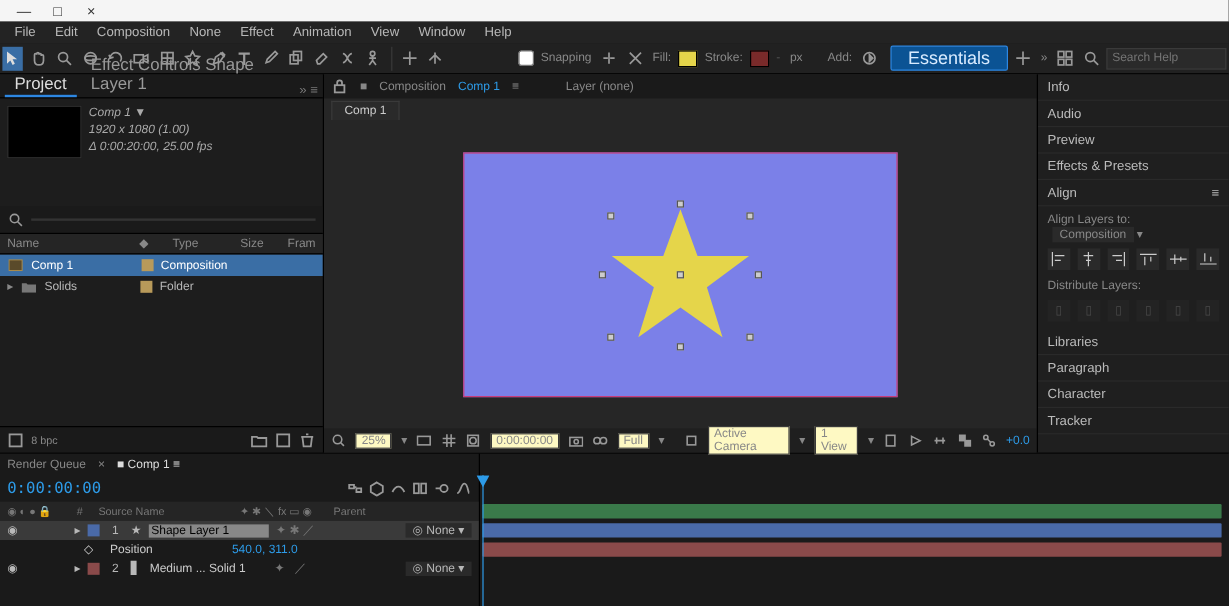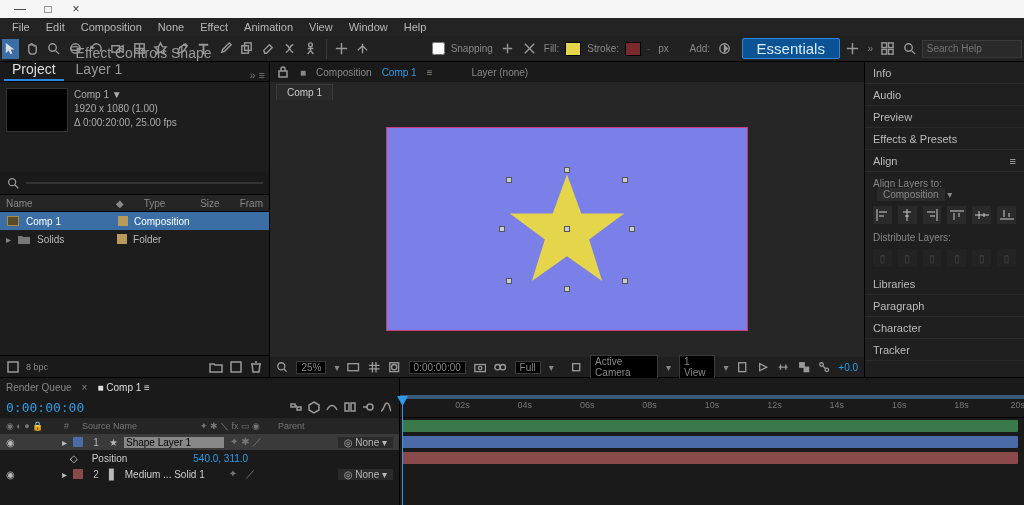--- a/index.html
+++ b/index.html
@@ -16,40 +16,40 @@
   .toolbar .swatch { width:18px; height:14px; border:1px solid #000; display:inline-block;}
   .toolbar .lbl { font-size:10px; color:#888; margin:0 2px;}
   .workspace-pill { background:#0b5394; border:1px solid #2d87e2; color:#d8ebff; padding:1px 14px; border-radius:2px; font-size:15px;}
   .toolbar .spacer { flex:1; }
   .search-box { width:100px; height:18px; background:#2a2a2a; border:1px solid #3a3a3a; color:#888; padding:0 4px; font-size:10px;}
   .main { display:flex; height:315px; }
   .left { width:270px; display:flex; flex-direction:column; border-right:1px solid #000; }
   .panel-tabs { height:20px; display:flex; align-items:flex-end; padding:0 4px; gap:4px; background:#1a1a1a; border-bottom:1px solid #000;}
   .panel-tab { padding:2px 8px; font-size:14px; color:#999; border-bottom:2px solid transparent;margin-top:32px;}
   .panel-tab.active { color:#ddd; border-bottom:2px solid #2d87e2;}
-  .proj-body { flex:0 0 90px; display:flex; padding:6px; gap:6px; }
+  .proj-body { flex:0 0 90px; display:flex; padding:6px; gap:6px;font-style:italic; }
   .thumb { width:62px; height:44px; background:#000; border:1px solid #333;}
   .proj-info { font-size:10px; color:#aaa; line-height:14px;}
   .proj-search { padding:4px 6px; display:flex; align-items:center; gap:6px; background:#1a1a1a;}
   .proj-search .mag { width:14px;height:14px;}
   .proj-cols { height:18px; background:#252525; display:flex; align-items:center; font-size:10px; color:#888; padding:0 6px; gap:20px; border-top:1px solid #000; border-bottom:1px solid #000;}
   .proj-list { flex:1; overflow:hidden;}
   .proj-row { height:18px; display:flex; align-items:center; padding:0 6px; gap:6px; font-size:10px;}
   .proj-row.sel { background:#3a6ea5; color:#fff;}
   .proj-row .ico { width:14px; height:12px; display:flex; align-items:center; justify-content:center;}
   .proj-foot { height:22px; background:#1a1a1a; border-top:1px solid #000; display:flex; align-items:center; padding:0 6px; gap:6px;}
   .center { flex:1; display:flex; flex-direction:column; background:#262626;}
   .comp-tabs { height:20px; background:#1a1a1a; display:flex; align-items:center; padding:0 6px; gap:10px; font-size:10px; color:#888;}
   .comp-name-tab { margin-top:2px; padding:2px 10px; background:#2a2a2a; border:1px solid #3a3a3a; border-bottom:none; font-size:10px; color:#ccc; width:fit-content; margin-left:6px;}
   .viewer { flex:1; display:flex; align-items:center; justify-content:center; position:relative;}
   .canvas-bg { width:362px; height:204px; background:#7b80e8; border:1px solid #c83c7a; position:relative;}
   .star { position:absolute; left:50%; top:50%; transform:translate(-50%,-50%);}
   .handle { width:6px; height:6px; background:#ccc; border:1px solid #555; position:absolute; transform:translate(-50%,-50%);}
   .viewer-foot { height:20px; background:#1f1f1f; display:flex; align-items:center; padding:0 6px; gap:8px; font-size:10px; color:#888;}
-  .viewer-foot .dd { padding:0 4px; background:#000000; border:1px solid #3a3a3a;}
+  .viewer-foot .dd { padding:0 4px; background:#fef9c3; border:1px solid #3a3a3a;}
   .right { width:160px; display:flex; flex-direction:column; background:#1f1f1f; border-left:1px solid #000;}
   .r-head { height:22px; display:flex; align-items:center; padding:0 8px; font-size:11px; color:#bbb; border-bottom:1px solid #2a2a2a;}
   .align-body { padding:6px 8px; font-size:10px; color:#888;}
   .align-row { display:flex; gap:6px; margin-top:6px;}
   .align-btn { width:20px; height:18px; background:#2a2a2a; display:flex; align-items:center; justify-content:center;}
   .timeline { height:128px; display:flex; border-top:1px solid #000; background:#1a1a1a;}
   .tl-left { width:400px; display:flex; flex-direction:column; border-right:1px solid #000;}
   .tl-tabs { height:18px; display:flex; align-items:center; padding:0 6px; gap:10px; font-size:10px; color:#888;}
   .tltab.active { color:#ddd; }
   .tl-time-row { height:22px; display:flex; align-items:center; padding:0 6px; gap:10px;}
@@ -582,33 +582,20 @@
       <span class="colchip" style="background:#8a4a4a"></span>
       <span class="ln">2</span>
       <span>▋</span>
       <span class="lname" style="background:none;color:#ccc">Medium ... Solid 1</span>
       <span style="flex:0 0 60px;color:#777">✦&nbsp;&nbsp;&nbsp;／</span>
       <span class="dd2">◎ <span>None</span> ▾</span>
     </div>
   </div>
 
   <div class="tl-right">
-    <div class="ruler">
-      <div class="wa"></div>
-      <div class="ruler-tick" style="left:10%">02s</div>
-      <div class="ruler-tick" style="left:20%">04s</div>
-      <div class="ruler-tick" style="left:30%">06s</div>
-      <div class="ruler-tick" style="left:40%">08s</div>
-      <div class="ruler-tick" style="left:50%">10s</div>
-      <div class="ruler-tick" style="left:60%">12s</div>
-      <div class="ruler-tick" style="left:70%">14s</div>
-      <div class="ruler-tick" style="left:80%">16s</div>
-      <div class="ruler-tick" style="left:90%">18s</div>
-      <div class="ruler-tick" style="left:99%">20s</div>
-    </div>
     <div class="track" style="top:40px">
         <div class="bar" style="background:#3a7a4a"></div>
       </div>
     <div class="track" style="top:56px">
         <div class="bar" style="background:#4a6aa8"></div>
       </div>
     <div class="track" style="top:72px">
         <div class="bar" style="background:#8a4a4a"></div>
       </div>
     <div class="cti" style="left:2px"></div>

